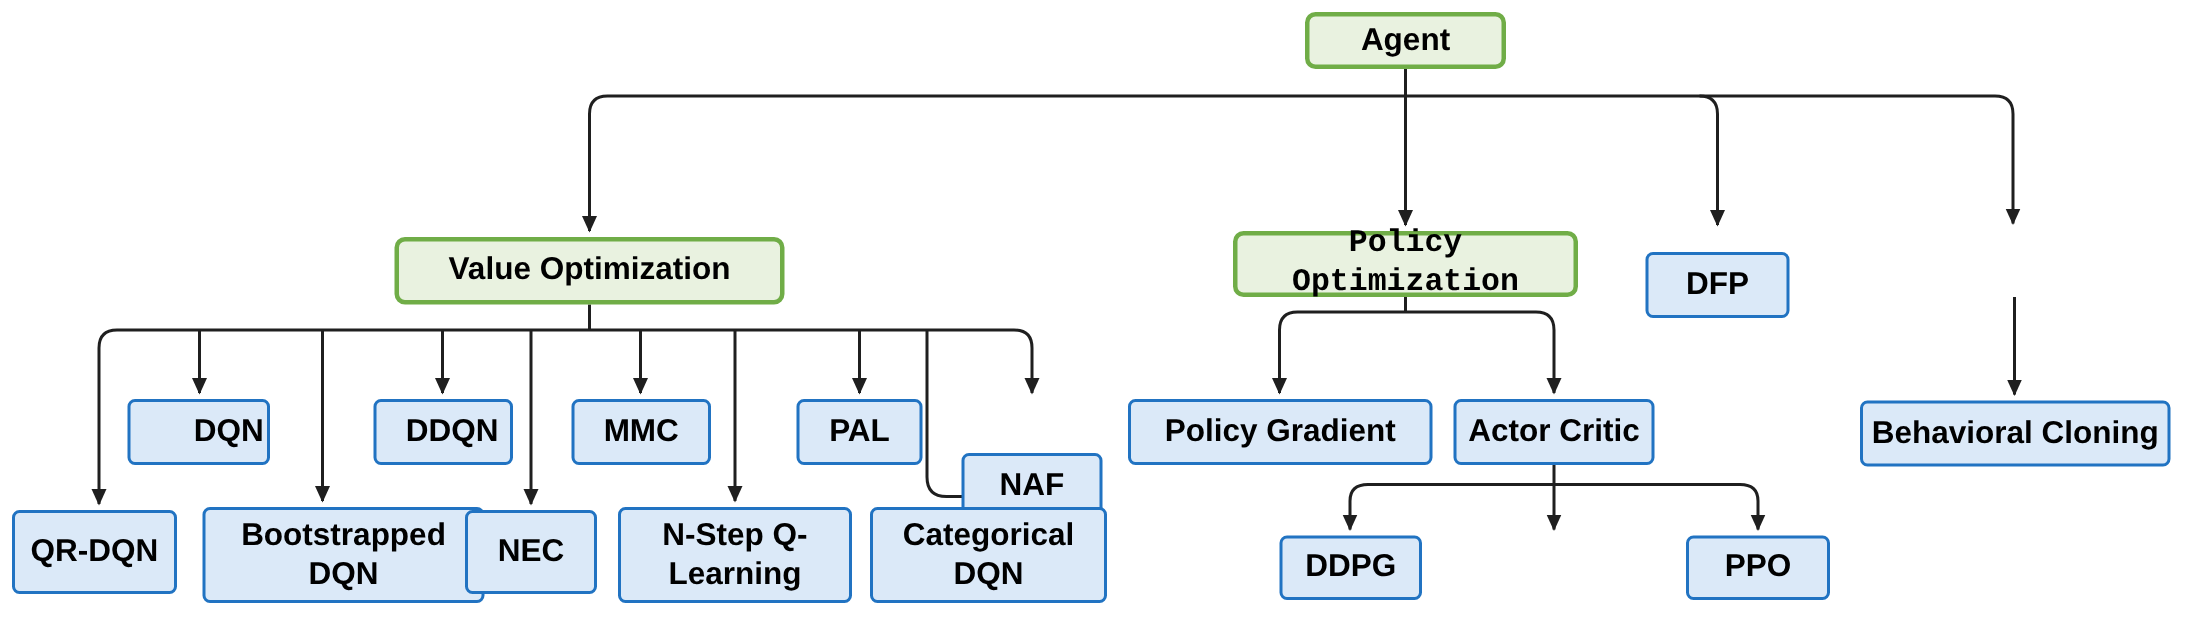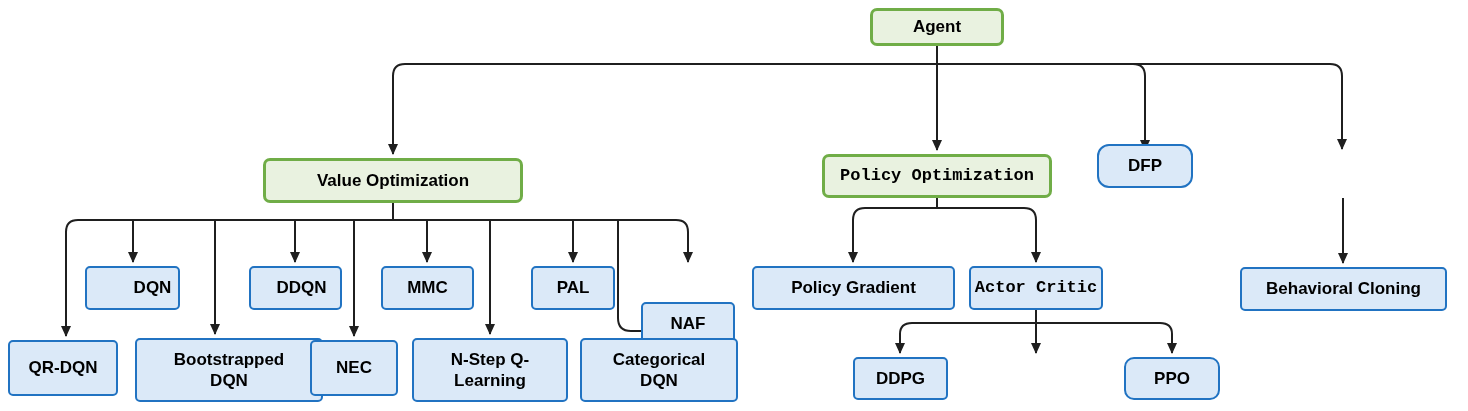--- a/index.html
+++ b/index.html
@@ -12,52 +12,52 @@
     position:relative;width:1468px;height:411px;overflow:hidden;
     background:var(--background);
     font-family:"Liberation Sans",sans-serif;
   }
   #edges{position:absolute;left:0;top:0;z-index:1;}
   #edges path{fill:none;stroke:var(--line);stroke-width:2;}
   #edges .arrowhead{fill:var(--line);stroke:none;}
   .node{
     position:absolute;z-index:2;box-sizing:border-box;
     display:flex;align-items:center;justify-content:center;
-    text-align:center;font-weight:bold;font-size:17px;line-height:1.25;
+    text-align:center;font-weight:bold;font-size:21px;line-height:1.25;
     color:var(--text);
   }
   .green{background:var(--green-fill);border:3px solid var(--green-border);border-radius:7px;}
   .blue{background:var(--blue-fill);border:2.5px solid var(--blue-border);border-radius:5px;}
   .tall{padding:0 18px;}
 
   .n-agent{left:870px;top:8px;width:134px;height:38px;}
   .n-value-optimization{left:263px;top:158px;width:260px;height:45px;}
   .n-policy-optimization{left:822px;top:154px;width:230px;height:44px;font-family:Liberation Mono, monospace;}
-  .n-dfp{left:1097px;top:144px;width:96px;height:44px;border-radius:12px;}
+  .n-dfp{left:1097px;top:168px;width:96px;height:44px;}
   .n-imitation{left:1228px;top:153px;width:229px;height:45px;}
 
   .n-dqn{left:85px;top:266px;width:95px;height:44px;padding-left:40px;}
   .n-ddqn{left:249px;top:266px;width:93px;height:44px;padding-left:12px;}
   .n-mmc{left:381px;top:266px;width:93px;height:44px;}
   .n-pal{left:531px;top:266px;width:84px;height:44px;}
   .n-naf{left:641px;top:266px;width:94px;height:44px;margin-top:36px;}
 
   .n-qr-dqn{left:8px;top:340px;width:110px;height:56px;}
   .n-bootstrapped-dqn{left:135px;top:338px;width:188px;height:64px;}
   .n-nec{left:310px;top:340px;width:88px;height:56px;}
   .n-n-step-q-learning{left:412px;top:338px;width:156px;height:64px;}
   .n-categorical-dqn{left:580px;top:338px;width:158px;height:64px;}
 
   .n-policy-gradient{left:752px;top:266px;width:203px;height:44px;}
-  .n-actor-critic{left:969px;top:266px;width:134px;height:44px;font-family:Liberation Mono, monospace;}
+  .n-actor-critic{left:969px;top:266px;width:134px;height:44px;}
   .n-behavioral-cloning{left:1240px;top:267px;width:207px;height:44px;}
 
   .n-ddpg{left:853px;top:357px;width:95px;height:43px;}
   .n-clipped-ppo{left:963px;top:357px;width:142px;height:43px;}
-  .n-ppo{left:1124px;top:357px;width:96px;height:43px;border-radius:10px;}
+  .n-ppo{left:1124px;top:357px;width:96px;height:43px;}
 </style>
 </head>
 <body>
 
 <div id="canvas">
 
   <svg id="edges" width="1468" height="411" viewBox="0 0 1468 411">
     <defs>
       <marker id="arrow" class="arrowhead" markerUnits="userSpaceOnUse" markerWidth="14" markerHeight="12" refX="10" refY="5" orient="auto">
         <path class="arrowhead" d="M0,0 L11,5 L0,10 Z" style="fill:#1f1f1f;stroke:none;"></path>

